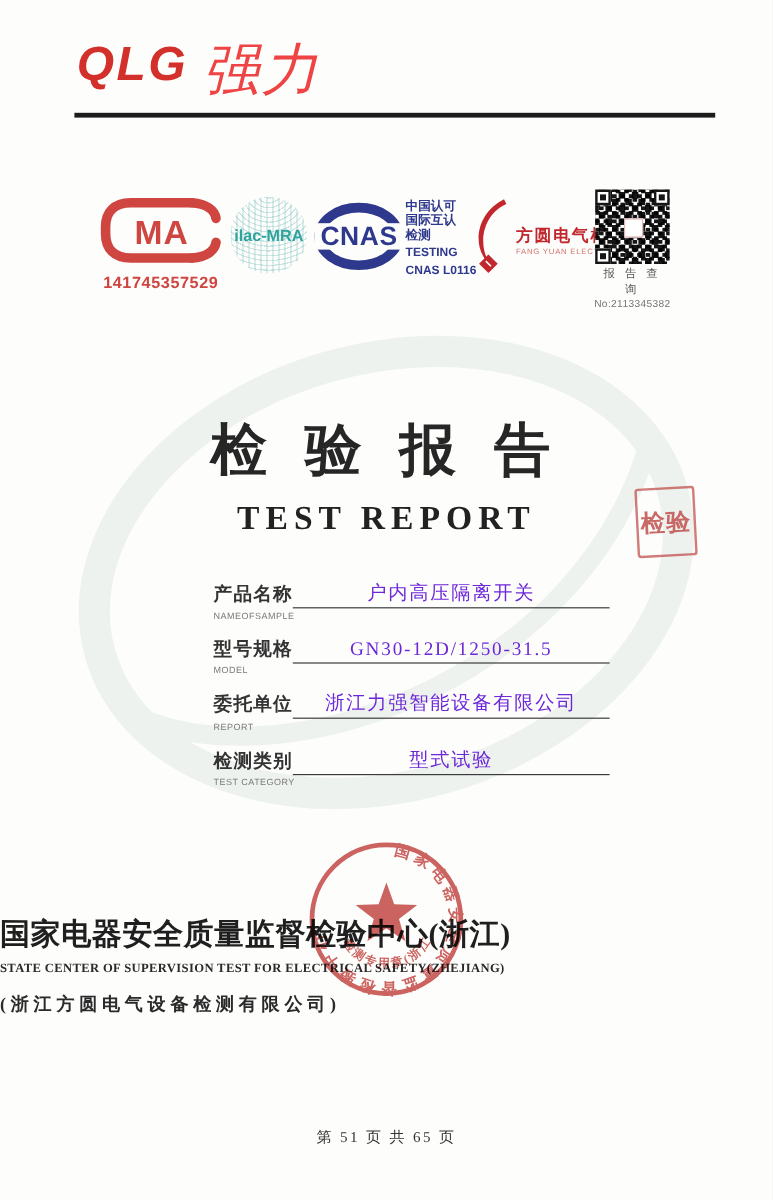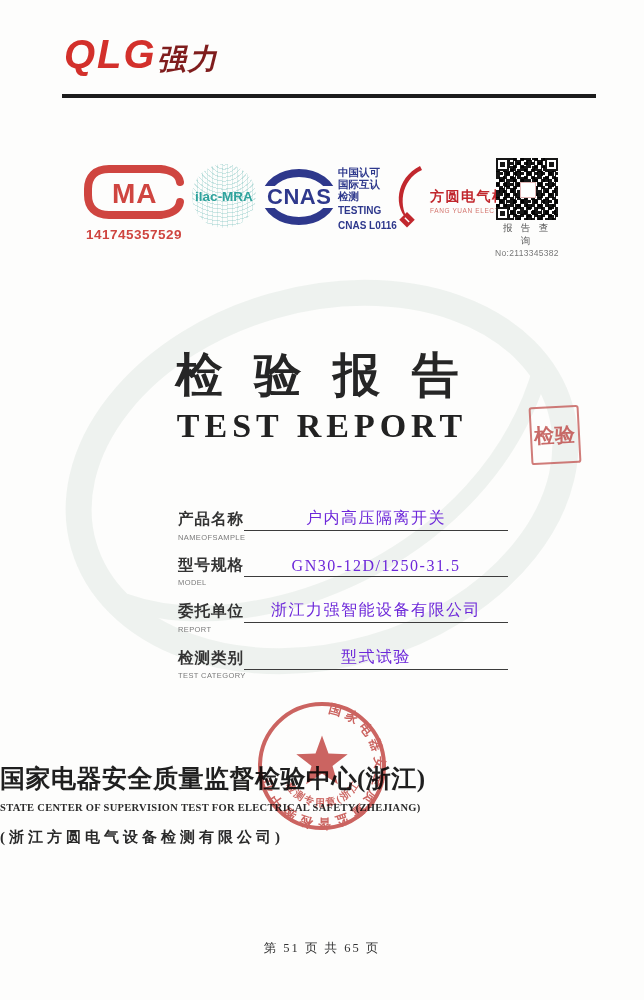--- a/index.html
+++ b/index.html
@@ -2,24 +2,24 @@
 <html><head>
 <meta charset="utf-8">
 <style>
   html,body{margin:0;padding:0;background:#e9e9e9;}
   .page{
     position:relative;width:644px;height:1000px;margin:0 auto;
     background:#fdfdfc;overflow:hidden;
     font-family:"Liberation Serif","DejaVu Serif",serif;color:#2b2b2b;
   }
   
-  .brand{position:absolute;left:64px;top:34px;display:flex;align-items:flex-end;gap:0;
+  .brand{position:absolute;left:64px;top:34px;display:flex;gap:12px;
     font-family:"Liberation Sans","DejaVu Sans",sans-serif;}
   .brand .qlg{font-size:40px;font-weight:900;font-style:italic;color:#d3302b;letter-spacing:2px;line-height:1;}
-  .brand .cn{font-size:29px;font-weight:700;font-style:italic;color:#7f1d1d;line-height:1;letter-spacing:2px;}
+  .brand .cn{font-size:47px;font-weight:400;font-style:italic;color:#ef4444;line-height:1;letter-spacing:2px;}
   .rule{position:absolute;left:62px;top:94px;width:534px;height:4px;background:#1c1c1c;}
 
   
   .certs{position:absolute;left:0;top:156px;width:644px;height:110px;}
   .cma{position:absolute;left:78px;top:6px;width:112px;text-align:center;}
   .cma .num{font-family:"Liberation Sans",sans-serif;font-size:13.5px;font-weight:bold;color:#cf4540;letter-spacing:.5px;margin-top:1px;}
   .ilac{position:absolute;left:192px;top:8px;width:64px;height:64px;border-radius:50%;
     background:
       repeating-radial-gradient(circle at 50% -10%, rgba(95,180,175,0) 0 3px, rgba(95,180,175,.30) 3px 4px),
       repeating-linear-gradient(90deg, rgba(95,180,175,.22) 0 1px, transparent 1px 5px);
@@ -45,28 +45,28 @@
   .qr-center{position:absolute;left:24px;top:24px;width:14px;height:14px;background:#fff;border:1px solid #e0b5b5;}
   .qr-cap{font-size:9.5px;letter-spacing:3px;color:#555;margin-top:2px;}
   .qr-num{font-size:8.5px;color:#777;font-family:"Liberation Sans",sans-serif;letter-spacing:.3px;}
 
   
   .watermark{position:absolute;left:58px;top:262px;opacity:.55;pointer-events:none;}
 
   
   .titleblock{position:absolute;left:0;top:344px;width:644px;text-align:center;}
   .title-cn{font-size:47px;font-weight:700;letter-spacing:10px;color:#262626;}
-  .title-en{font-size:34px;font-weight:700;letter-spacing:5px;color:#222;}
+  .title-en{font-size:28px;font-weight:700;letter-spacing:5px;color:#222;margin-top:10px;}
   .side-stamp{position:absolute;left:530px;top:406px;width:46px;height:54px;
     border:2.5px solid rgba(192,80,77,.75);border-radius:3px;transform:rotate(-3deg);
     display:flex;align-items:center;justify-content:center;
     color:rgba(192,80,77,.85);font-size:20px;font-weight:700;letter-spacing:1px;}
 
   
-  .fields{position:absolute;left:178px;top:508px;width:330px;}
+  .fields{position:absolute;left:178px;top:484px;width:330px;}
   .frow{margin-bottom:13px;}
   .frow .line1{display:flex;align-items:flex-end;}
   .flabel{flex:0 0 auto;font-size:15.5px;font-weight:600;letter-spacing:1px;color:#333;padding-bottom:1px;}
   .fline{flex:1 1 auto;border-bottom:1.5px solid #3c3c3c;text-align:center;
     font-size:16px;color:#6d28d9;letter-spacing:1.5px;padding-bottom:1px;}
   .fsub{font-size:7.5px;color:#7a7a7a;letter-spacing:.4px;margin-top:1.5px;
     font-family:"Liberation Sans",sans-serif;}
 
   
   .issuer{position:absolute;left:0;top:762px;width:644px;}

